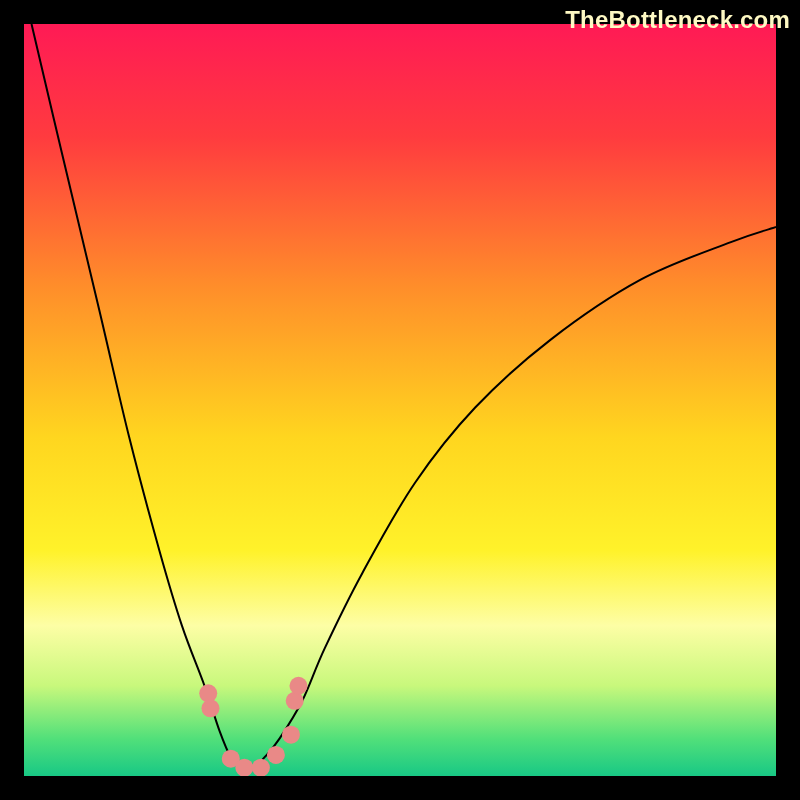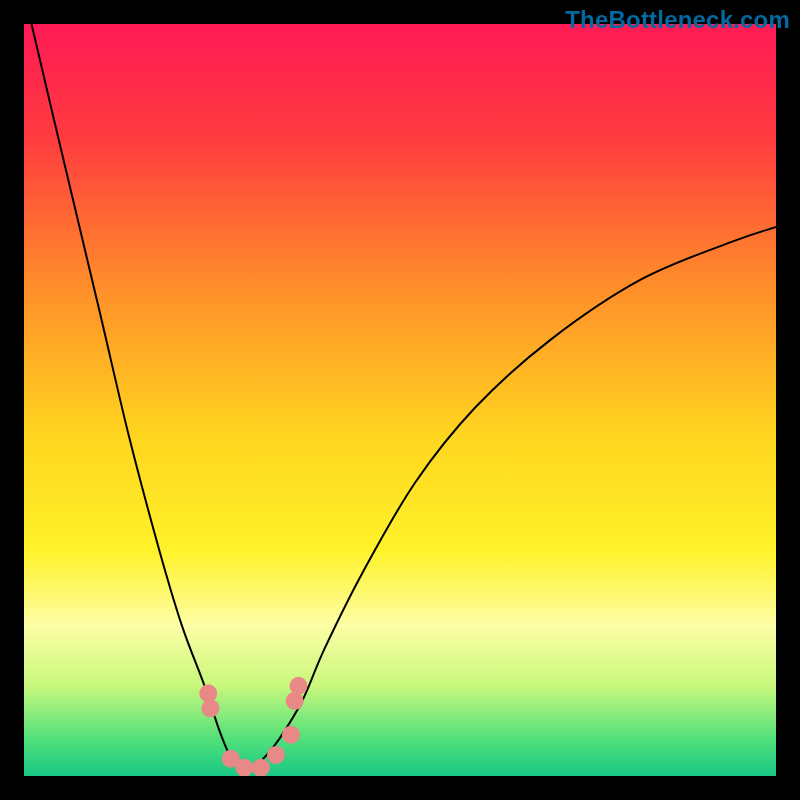--- a/index.html
+++ b/index.html
@@ -16,21 +16,21 @@
     width: 800px;
     height: 800px;
     background: #000;
   }
   .watermark {
     position: absolute;
     top: 6px;
     right: 10px;
     font-size: 24px;
     font-weight: 600;
-    color: #0369a1;
+    color: #fef9c3;
     letter-spacing: 0.2px;
     z-index: 50;
   }
   .plot-area {
     position: absolute;
     left: 24px;
     top: 24px;
     width: 752px;
     height: 752px;
     overflow: hidden;

